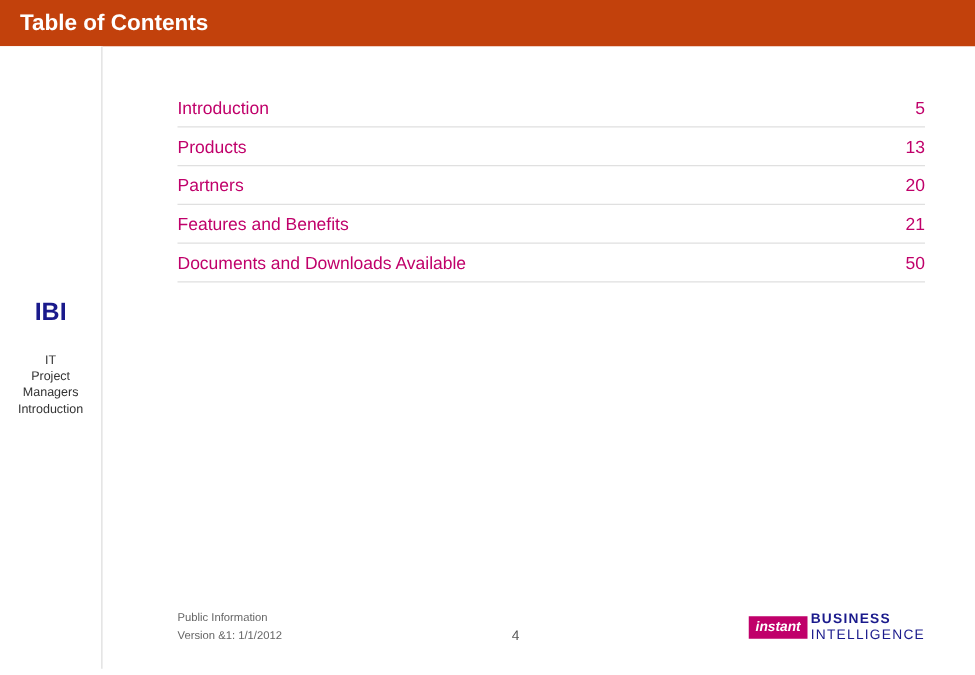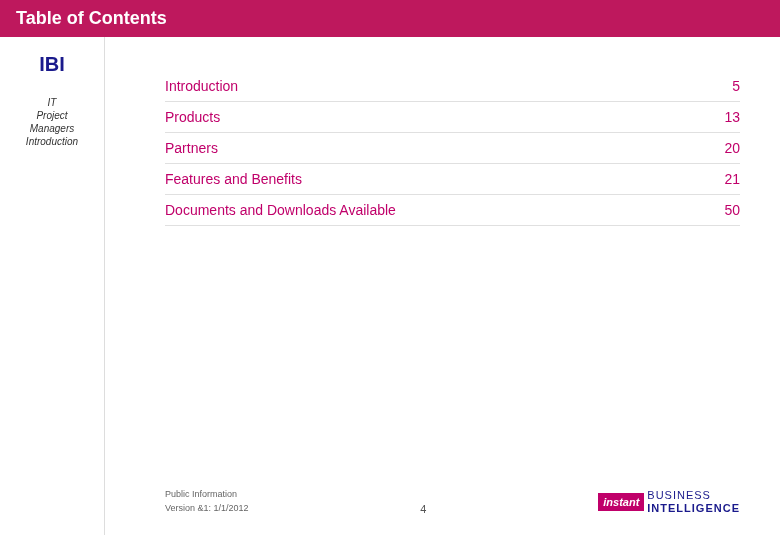--- a/index.html
+++ b/index.html
@@ -6,60 +6,60 @@
     body {
       width: 780px;
       height: 540px;
       font-family: Arial, Helvetica, sans-serif;
       background: #fff;
       overflow: hidden;
     }
 
     
     .header {
-      background: #be185d;
+      background: #c2410c;
       padding: 8px 16px;
       display: flex;
       align-items: center;
     }
     .header-title {
       color: #fff;
       font-size: 18px;
       font-weight: bold;
     }
 
     
     .layout {
       display: flex;
       height: calc(540px - 42px);
     }
 
     
     .sidebar {
-      width: 105px;
+      width: 82px;
       background: #fff;
       border-right: 1px solid #ddd;
       padding: 16px 8px;
       display: flex;
       flex-direction: column;
       align-items: center;
+      justify-content: center;
     }
     .sidebar-logo {
       font-size: 20px;
       font-weight: bold;
       color: #1a1a8c;
       margin-bottom: 20px;
     }
     .sidebar-nav-item {
       text-align: center;
       font-size: 10px;
       color: #333;
       margin-bottom: 0;
       line-height: 1.3;
-      font-style: italic;
     }
 
     
     .main {
       flex: 1;
       padding: 24px 40px 20px 60px;
       position: relative;
       display: flex;
       flex-direction: column;
     }
@@ -125,27 +125,27 @@
       padding: 3px 5px;
       margin-right: 3px;
     }
     .brand-text {
       display: flex;
       flex-direction: column;
       line-height: 1.2;
     }
     .brand-line1 {
       font-size: 11px;
-      font-weight: normal;
+      font-weight: bold;
       color: #1a1a8c;
       letter-spacing: 1px;
     }
     .brand-line2 {
       font-size: 11px;
-      font-weight: bold;
+      font-weight: normal;
       color: #1a1a8c;
       letter-spacing: 1px;
     }
   </style>
 </head>
 <body>
 
 <div class="header">
   <span class="header-title">Table of Contents</span>
 </div>

